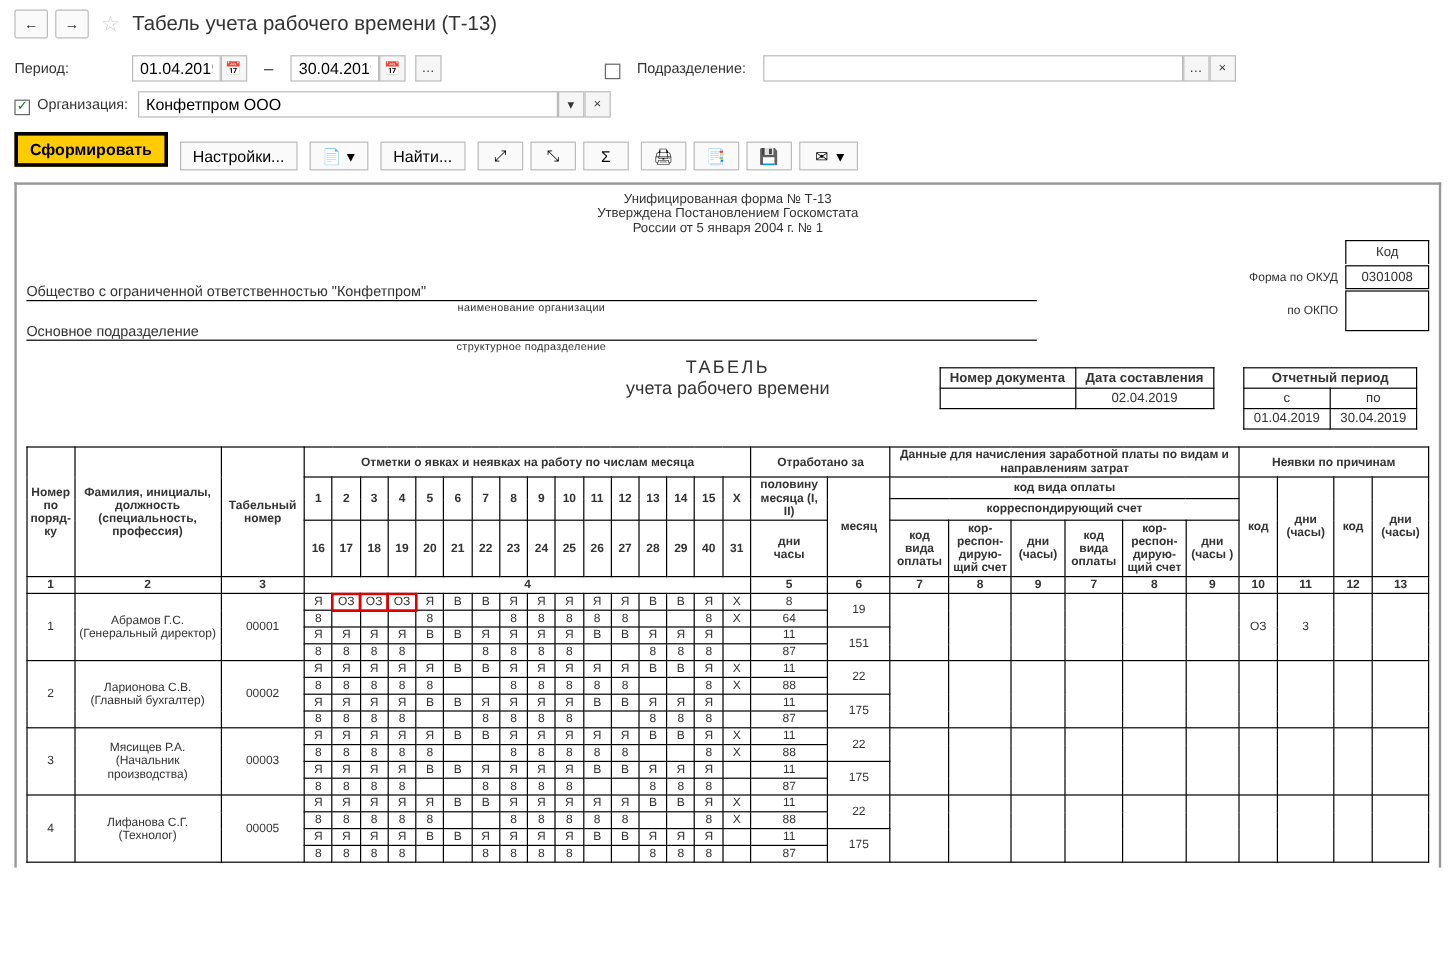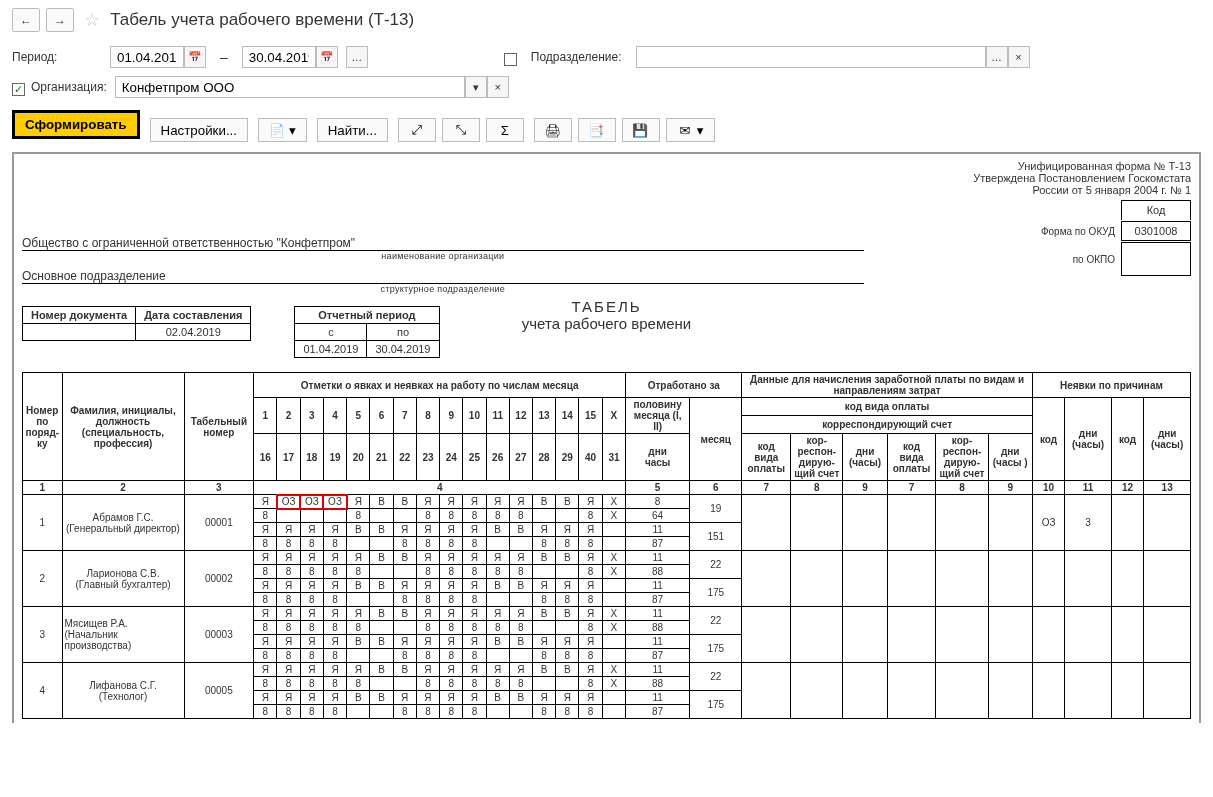--- a/index.html
+++ b/index.html
@@ -24,31 +24,31 @@
 
   .toolbar { display:flex; align-items:center; gap:10px; margin:6px 0 10px; }
   .btn-yellow { background:#ffcc00; border:3px solid #000000; padding:4px 10px; font-weight:bold; cursor:pointer; }
   .btn { border:1px solid #bbb; background:#fafafa; padding:3px 10px; cursor:pointer; display:flex; align-items:center; gap:4px; height:24px;margin-top:12px; }
   .ico { width:16px; height:16px; display:inline-flex; align-items:center; justify-content:center; font-size:13px; }
   .ico-group { display:flex; gap:6px; }
 
   
   .report { border:2px solid #999; border-bottom:none; padding:6px 0 0 0; overflow:auto; }
   .inner { padding:0 8px 4px 8px; }
-  .hdr-right { text-align:right; font-size:11px; }
+  .hdr-right { text-align:center; font-size:11px; }
   .codebox { border:1px solid #000; min-width:70px; height:20px; text-align:center; display:inline-block; line-height:18px; font-size:11px; }
   .codebox-tall { height:34px; }
   .lblcode { font-size:10px; }
   .ul { border-bottom:1px solid #000; display:block; }
   .tiny { font-size:9px; letter-spacing:0.3px; }
   .ctr { text-align:center; }
   .doc-title { text-align:center; font-size:15px; margin-top:4px; }
   .doc-title .big { letter-spacing:2px; }
 
-  .small-tables { display:flex; gap:43px; align-items:flex-start; margin-top:-26px; margin-right:10px; }
+  .small-tables { display:flex; gap:24px; align-items:flex-start; justify-content:flex-end; margin-top:-26px; margin-right:10px; }
   .stab { border-collapse:collapse; font-size:11px; }
   .stab td, .stab th { border:1px solid #000; padding:2px 8px; text-align:center; }
 
   
   .grid { border-collapse:collapse; width:100%; margin-top:14px; font-size:10px; table-layout:fixed; }
   .grid th, .grid td { border:1px solid #000; padding:1px 2px; text-align:center; vertical-align:middle; }
   .grid .dc { width:20px; height:13px; padding:0; font-size:10px; }
   .redbox { outline:2px solid #e00000; outline-offset:-1px; }
 </style>
 </head>
@@ -508,21 +508,21 @@
             <td class="dc"></td>
             <td class="dc"></td>
             <td class="dc">8</td>
             <td class="dc">8</td>
             <td class="dc">8</td>
             <td class="dc"></td>
             <td>87</td>
           </tr>
           <tr>
             <td rowspan="4">3</td>
-            <td rowspan="4" style="text-align:left">Мясищев Р.А. (Начальник производства)</td>
+            <td rowspan="4" style="text-align:center">Мясищев Р.А. (Начальник производства)</td>
             <td rowspan="4">00003</td>
             <td class="dc">Я</td>
             <td class="dc">Я</td>
             <td class="dc">Я</td>
             <td class="dc">Я</td>
             <td class="dc">Я</td>
             <td class="dc">В</td>
             <td class="dc">В</td>
             <td class="dc">Я</td>
             <td class="dc">Я</td>

